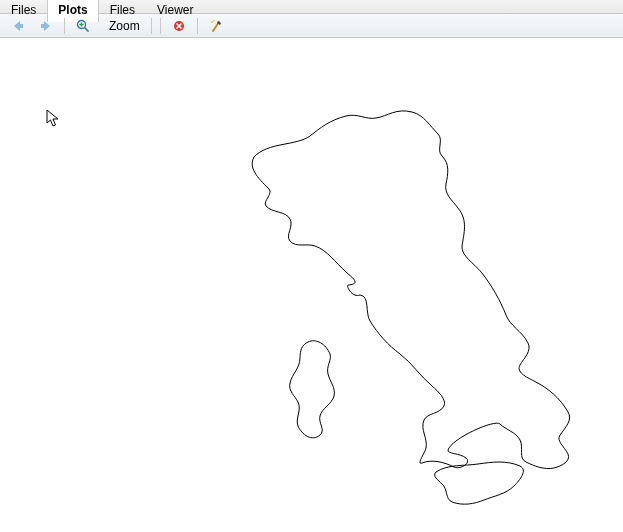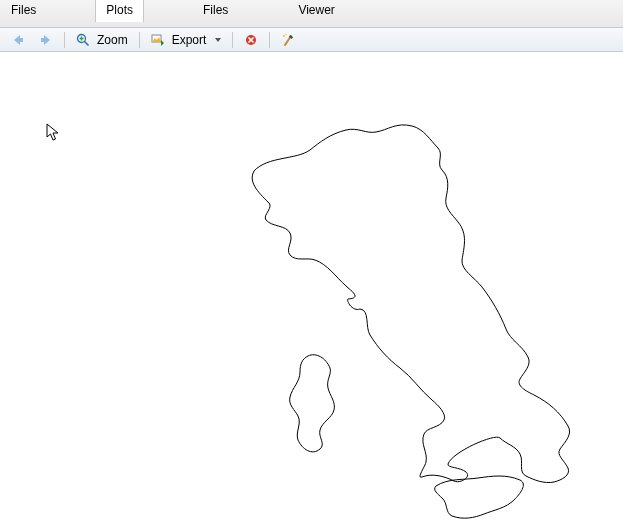--- a/index.html
+++ b/index.html
@@ -8,53 +8,52 @@
     width: 623px; height: 532px;
     font-family: "Segoe UI", "Lucida Grande", Tahoma, sans-serif;
     font-size: 12px;
     color: #000;
     background: #fff;
     overflow: hidden;
   }
   .tabbar {
     display: flex;
     align-items: stretch;
-    height: 28px;
+    height: 14px;
     background: linear-gradient(#f4f4f4, #e9e9e9);
     border-bottom: 1px solid #c8c8c8;
-    gap: 48px;
   }
   .tab {
     padding: 3px 10px 0 10px;
     height: 22px;
     cursor: default;
     border-right: 1px solid transparent;
     border-left: 1px solid transparent;
   }
   .tab.active {
     background: #ffffff;
     border-left: 1px solid #c8c8c8;
     border-right: 1px solid #c8c8c8;
-    font-weight: 400;
+    font-weight: 700;
   }
   .toolbar {
     display: flex;
     align-items: center;
     height: 24px;
     padding: 0 6px;
     gap: 4px;
     background: linear-gradient(#f7f9fb, #e9eef3);
     border-bottom: 1px solid #c8c8c8;
   }
   .tbtn {
     display: flex;
     align-items: center;
     height: 20px;
     padding: 0 4px;
-    gap: 7px;
+    gap: 19px;
     border: 1px solid transparent;
     border-radius: 2px;
     cursor: default;
   }
   .sep {
     width: 1px; height: 16px;
     background: #c8c8c8;
     margin: 0 2px;
   }
   .icon { width: 14px; height: 14px; display:block; }
@@ -113,29 +112,20 @@
       <circle cx="5.5" cy="5.5" r="4" fill="none" stroke-width="1.3" stroke="#2a6fb5"></circle>
       <line x1="8.5" y1="8.5" x2="12.5" y2="12.5" stroke-width="1.6" stroke="#2a6fb5"></line>
       <line x1="5.5" y1="3.5" x2="5.5" y2="7.5" stroke-width="1.4" stroke="#2aa12a"></line>
       <line x1="3.5" y1="5.5" x2="7.5" y2="5.5" stroke-width="1.4" stroke="#2aa12a"></line>
     </svg>
     <span>Zoom</span>
   </div>
 
   <div class="sep"></div>
 
-  <div class="tbtn">
-    <svg class="icon" viewBox="0 0 14 14">
-      <rect x="1" y="2" width="9" height="7" fill="#fff" stroke="#888" stroke-width="1"></rect>
-      <polygon points="1,9 4,5 6,7 8,4 10,9" fill="#f3b23a"></polygon>
-      <path d="M10 7 L13 10 L10 13 Z" fill="#2a8a2a"></path>
-    </svg>
-    <span>Export</span>
-    <span class="dd-caret"></span>
-  </div>
 
   <div class="sep"></div>
 
   <div class="tbtn" title="Remove current plot">
     <svg class="icon" viewBox="0 0 14 14">
       <circle cx="7" cy="7" r="5" fill="#d63a2a"></circle>
       <line x1="4.5" y1="4.5" x2="9.5" y2="9.5" stroke="#fff" stroke-width="1.6"></line>
       <line x1="9.5" y1="4.5" x2="4.5" y2="9.5" stroke="#fff" stroke-width="1.6"></line>
     </svg>
   </div>

